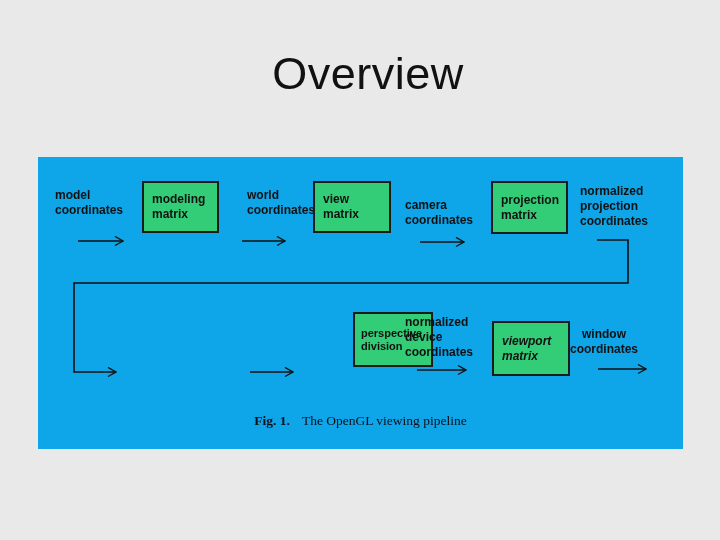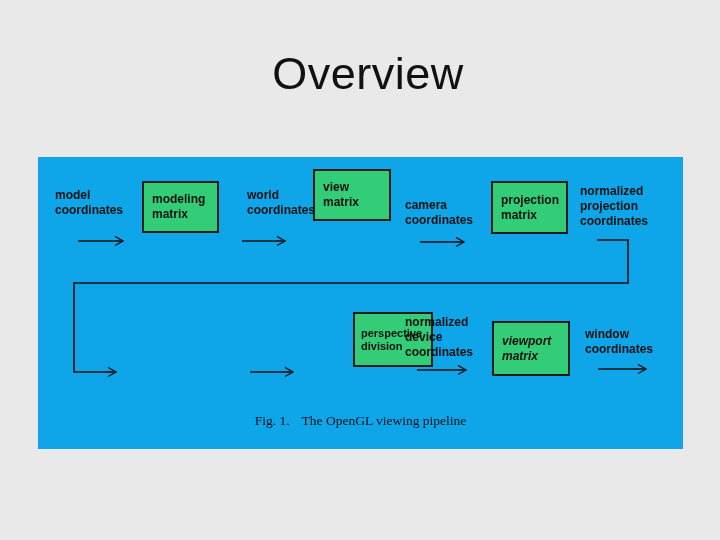--- a/index.html
+++ b/index.html
@@ -55,41 +55,41 @@
     font-size: 12px;
     font-weight: 700;
     line-height: 15px;
     color: #111;
     white-space: pre-line;
   }
   
   #lbl-model       { left: 17px;  top: 31px;  }
   #box-modeling    { left: 104px; top: 24px;  width: 77px; height: 52px; }
   #lbl-world       { left: 190px; top: 31px; margin-left: 19px;  }
-  #box-view        { left: 275px; top: 12px;  width: 78px; height: 52px; }
+  #box-view        { left: 275px; top: 24px;  width: 78px; height: 52px; }
   #lbl-camera      { left: 367px; top: 41px;  }
   #box-projection  { left: 453px; top: 24px;  width: 77px; height: 53px; }
   #lbl-normproj    { left: 542px; top: 27px;  }
   
   #box-clip        { left: 106px; top: 165px; width: 78px; height: 54px;
                      padding-left: 0; align-items: center; }
   #box-perspective { left: 275px; top: 155px; width: 80px; height: 55px;
                      font-size: 11px; line-height: 13px; padding-left: 6px; margin-left: 40px; }
   #lbl-normdev     { left: 367px; top: 158px; }
   #box-viewport    { left: 454px; top: 164px; width: 78px; height: 55px; font-style: italic; }
-  #lbl-window      { left: 547px; top: 170px; }
+  #lbl-window      { left: 532px; top: 170px; text-align: center; }
   .figure-caption {
     position: absolute;
     left: 0; top: 256px; width: 645px;
     text-align: center;
     font-family: "Liberation Serif", serif;
     font-size: 13.5px;
     color: #101018;
   }
-  .figure-caption .fig-no { margin-right: 12px; }
+  .figure-caption .fig-no { margin-right: 12px; font-weight: bold; }
 </style>
 </head>
 <body>
 
 <div class="slide">
 
   <h1 class="slide-title">Overview</h1>
 
   <div class="figure-panel">
 

